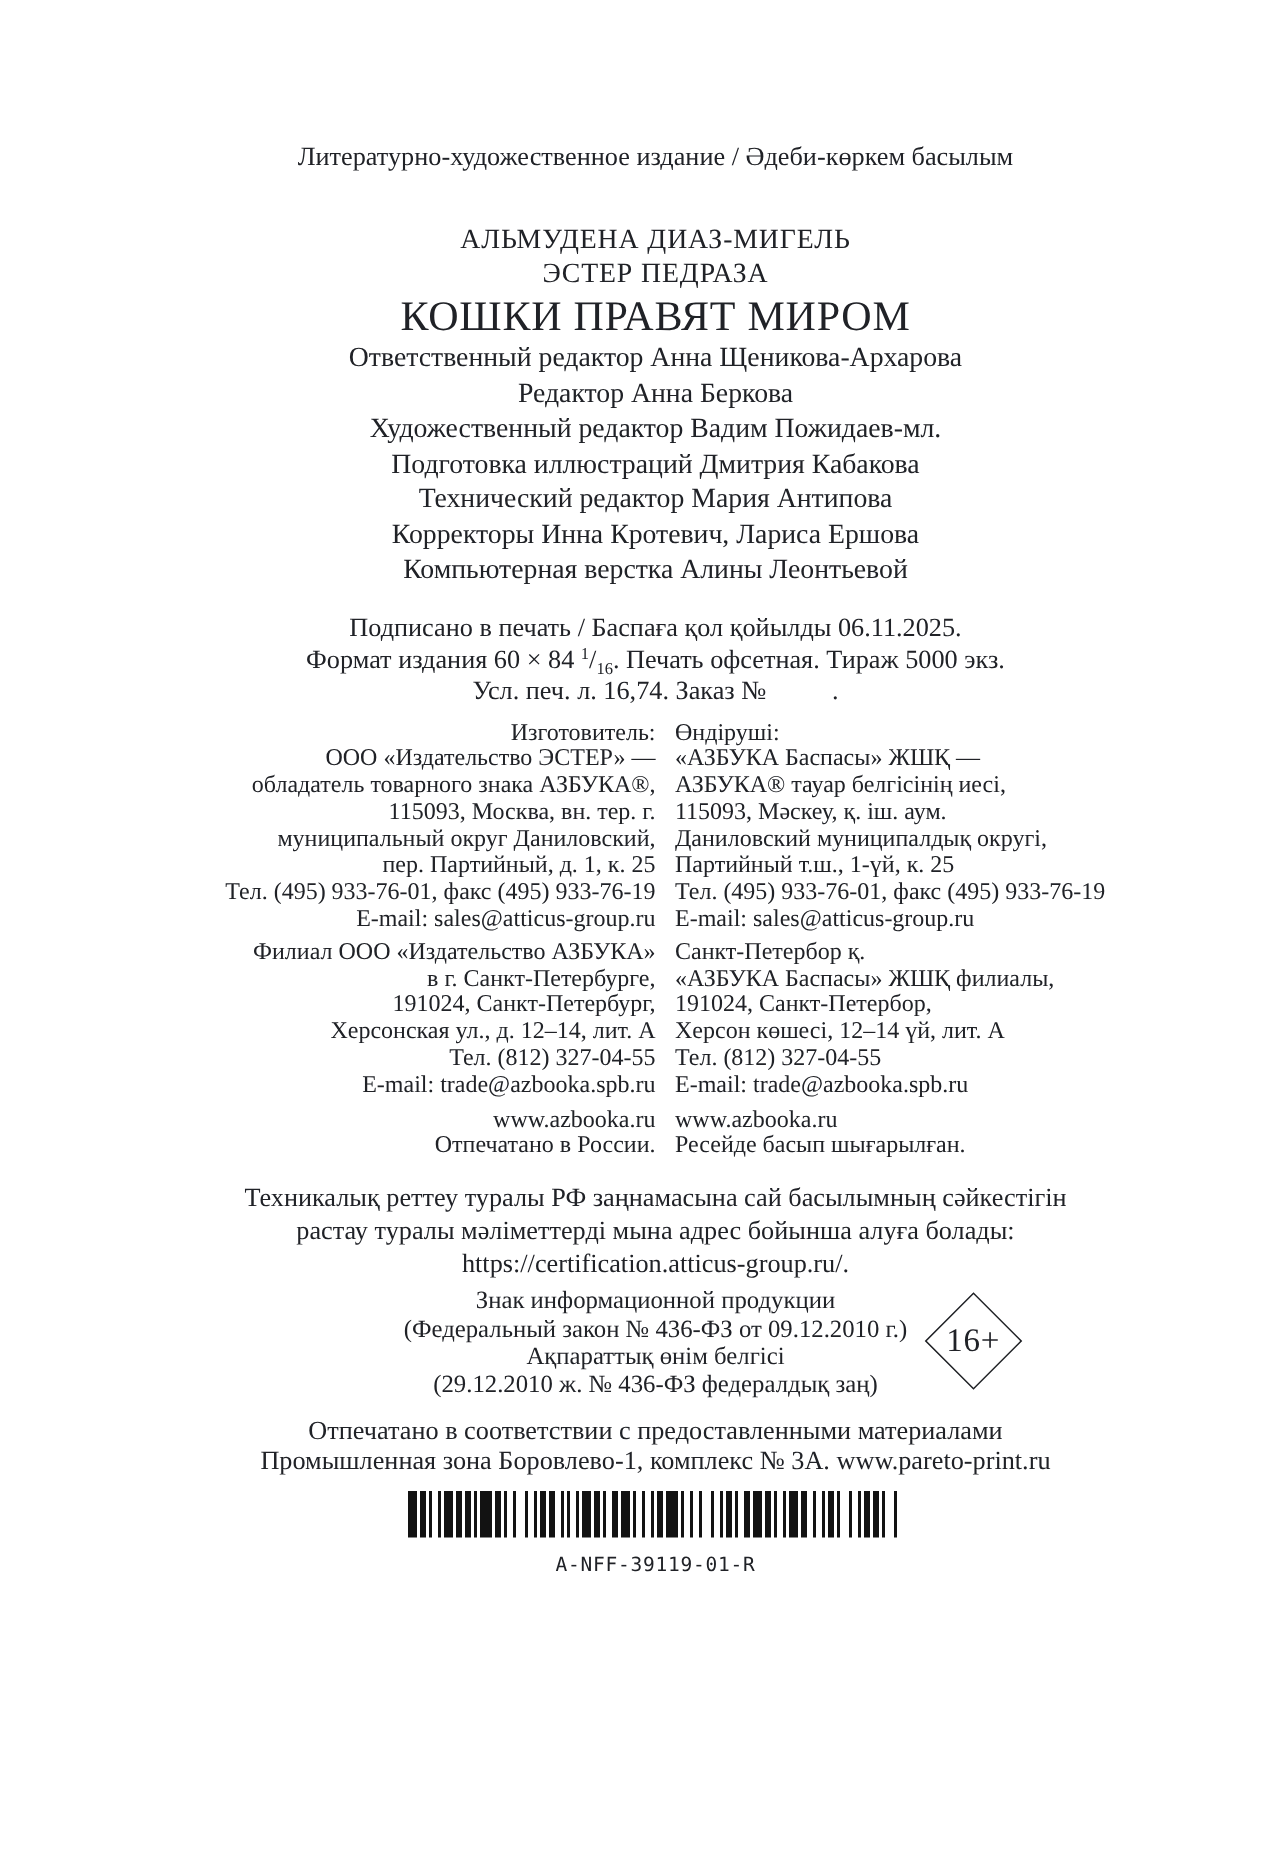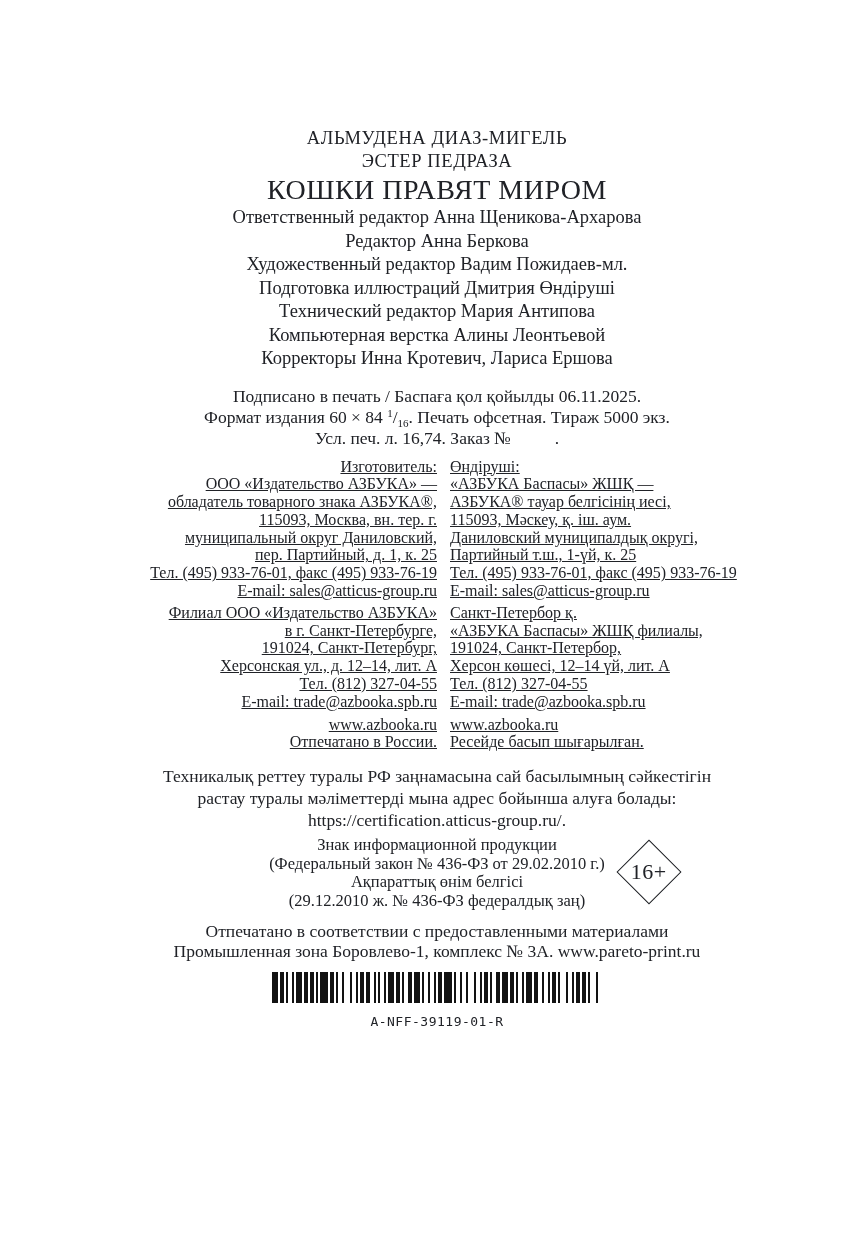--- a/index.html
+++ b/index.html
@@ -19,21 +19,21 @@
     text-align:center;
   }
   .edition-line { font-size:17.5px; line-height:22px; }
   .authors { margin-top:34px; font-size:18.5px; line-height:23px; letter-spacing:0.6px; }
   .book-title { font-size:28px; line-height:33px; letter-spacing:0.5px; }
   .credits { font-size:18.5px; line-height:23.5px; }
   .print-info { margin-top:15px; font-size:17.5px; line-height:21px; }
   .print-info sup { font-size:11px; vertical-align:6px; line-height:0; }
   .print-info sub { font-size:11px; vertical-align:-4px; line-height:0; }
   .cols { display:flex; text-align:left; font-size:16px; line-height:17.8px; }
-  .cols > div > div { white-space:nowrap;text-decoration:underline; }
+  .cols > div > div { white-space:nowrap; }
   .col-l { width:325px; text-align:right; }
   .col-r { flex:1; margin-left:13px; text-align:left; }
   .cols-1 { margin-top:9px; }
   .cols-2 { margin-top:4px; }
   .cols-3 { margin-top:5px; }
   .certification { margin-top:15px; font-size:17.5px; line-height:21.7px; }
   .age-block { position:relative; margin-top:5px; font-size:16.5px; line-height:18.4px; }
   .age-badge {
     position:absolute; left:505px; top:4px;
     width:64px; height:64px;
@@ -59,48 +59,49 @@
     margin-top:11px;
     font-family:"DejaVu Sans Mono","Liberation Mono",monospace;
     font-size:13px; letter-spacing:0.5px; line-height:15px;
   }
 </style>
 </head>
 <body>
 
 <div class="content">
 
+  <div class="edition-line">Литературно-художественное издание / Әдеби-көркем басылым</div>
 
   <div class="authors">
     <div>АЛЬМУДЕНА ДИАЗ-МИГЕЛЬ</div>
     <div>ЭСТЕР ПЕДРАЗА</div>
   </div>
 
   <div class="book-title">КОШКИ ПРАВЯТ МИРОМ</div>
 
   <div class="credits">
       <div>Ответственный редактор Анна Щеникова-Архарова</div>
       <div>Редактор Анна Беркова</div>
       <div>Художественный редактор Вадим Пожидаев-мл.</div>
-      <div>Подготовка иллюстраций Дмитрия Өндіруші</div>
+      <div>Подготовка иллюстраций Дмитрия Кабакова</div>
       <div>Технический редактор Мария Антипова</div>
+      <div>Корректоры Инна Кротевич, Лариса Ершова</div>
       <div>Компьютерная верстка Алины Леонтьевой</div>
-      <div>Корректоры Инна Кротевич, Лариса Ершова</div>
     </div>
 
   <div class="print-info">
     <div>Подписано в печать / Баспаға қол қойылды 06.11.2025.</div>
     <div><span>Формат издания 60 × 84 </span><sup>1</sup><span>/</span><sub>16</sub><span>. Печать офсетная. Тираж 5000 экз.</span></div>
     <div>Усл. печ. л. 16,74. Заказ №&nbsp;&nbsp;&nbsp;&nbsp;&nbsp;&nbsp;&nbsp;&nbsp;&nbsp;&nbsp;.</div>
   </div>
 
   <div class="cols cols-1">
     <div class="col-l">
         <div>Изготовитель:</div>
-        <div>ООО «Издательство АЗБУКА» —</div>
+        <div>ООО «Издательство ЭСТЕР» —</div>
         <div>обладатель товарного знака АЗБУКА®,</div>
         <div>115093, Москва, вн. тер. г.</div>
         <div>муниципальный округ Даниловский,</div>
         <div>пер. Партийный, д. 1, к. 25</div>
         <div>Тел. (495) 933-76-01, факс (495) 933-76-19</div>
         <div>E-mail: sales@atticus-group.ru</div>
       </div>
     <div class="col-r">
         <div>Өндіруші:</div>
         <div>«АЗБУКА Баспасы» ЖШҚ —</div>
@@ -145,21 +146,21 @@
 
   <div class="certification">
       <div>Техникалық реттеу туралы РФ заңнамасына сай басылымның сәйкестігін</div>
       <div>растау туралы мәліметтерді мына адрес бойынша алуға болады:</div>
       <div>https://certification.atticus-group.ru/.</div>
     </div>
 
   <div class="age-block">
     <div>
         <div>Знак информационной продукции</div>
-        <div>(Федеральный закон № 436-ФЗ от 29.02.2010 г.)</div>
+        <div>(Федеральный закон № 436-ФЗ от 09.12.2010 г.)</div>
         <div>Ақпараттық өнім белгісі</div>
         <div>(29.12.2010 ж. № 436-ФЗ федералдық заң)</div>
       </div>
     <div class="age-badge">
       <div class="diamond">
         <span>16+</span>
       </div>
     </div>
   </div>
 

